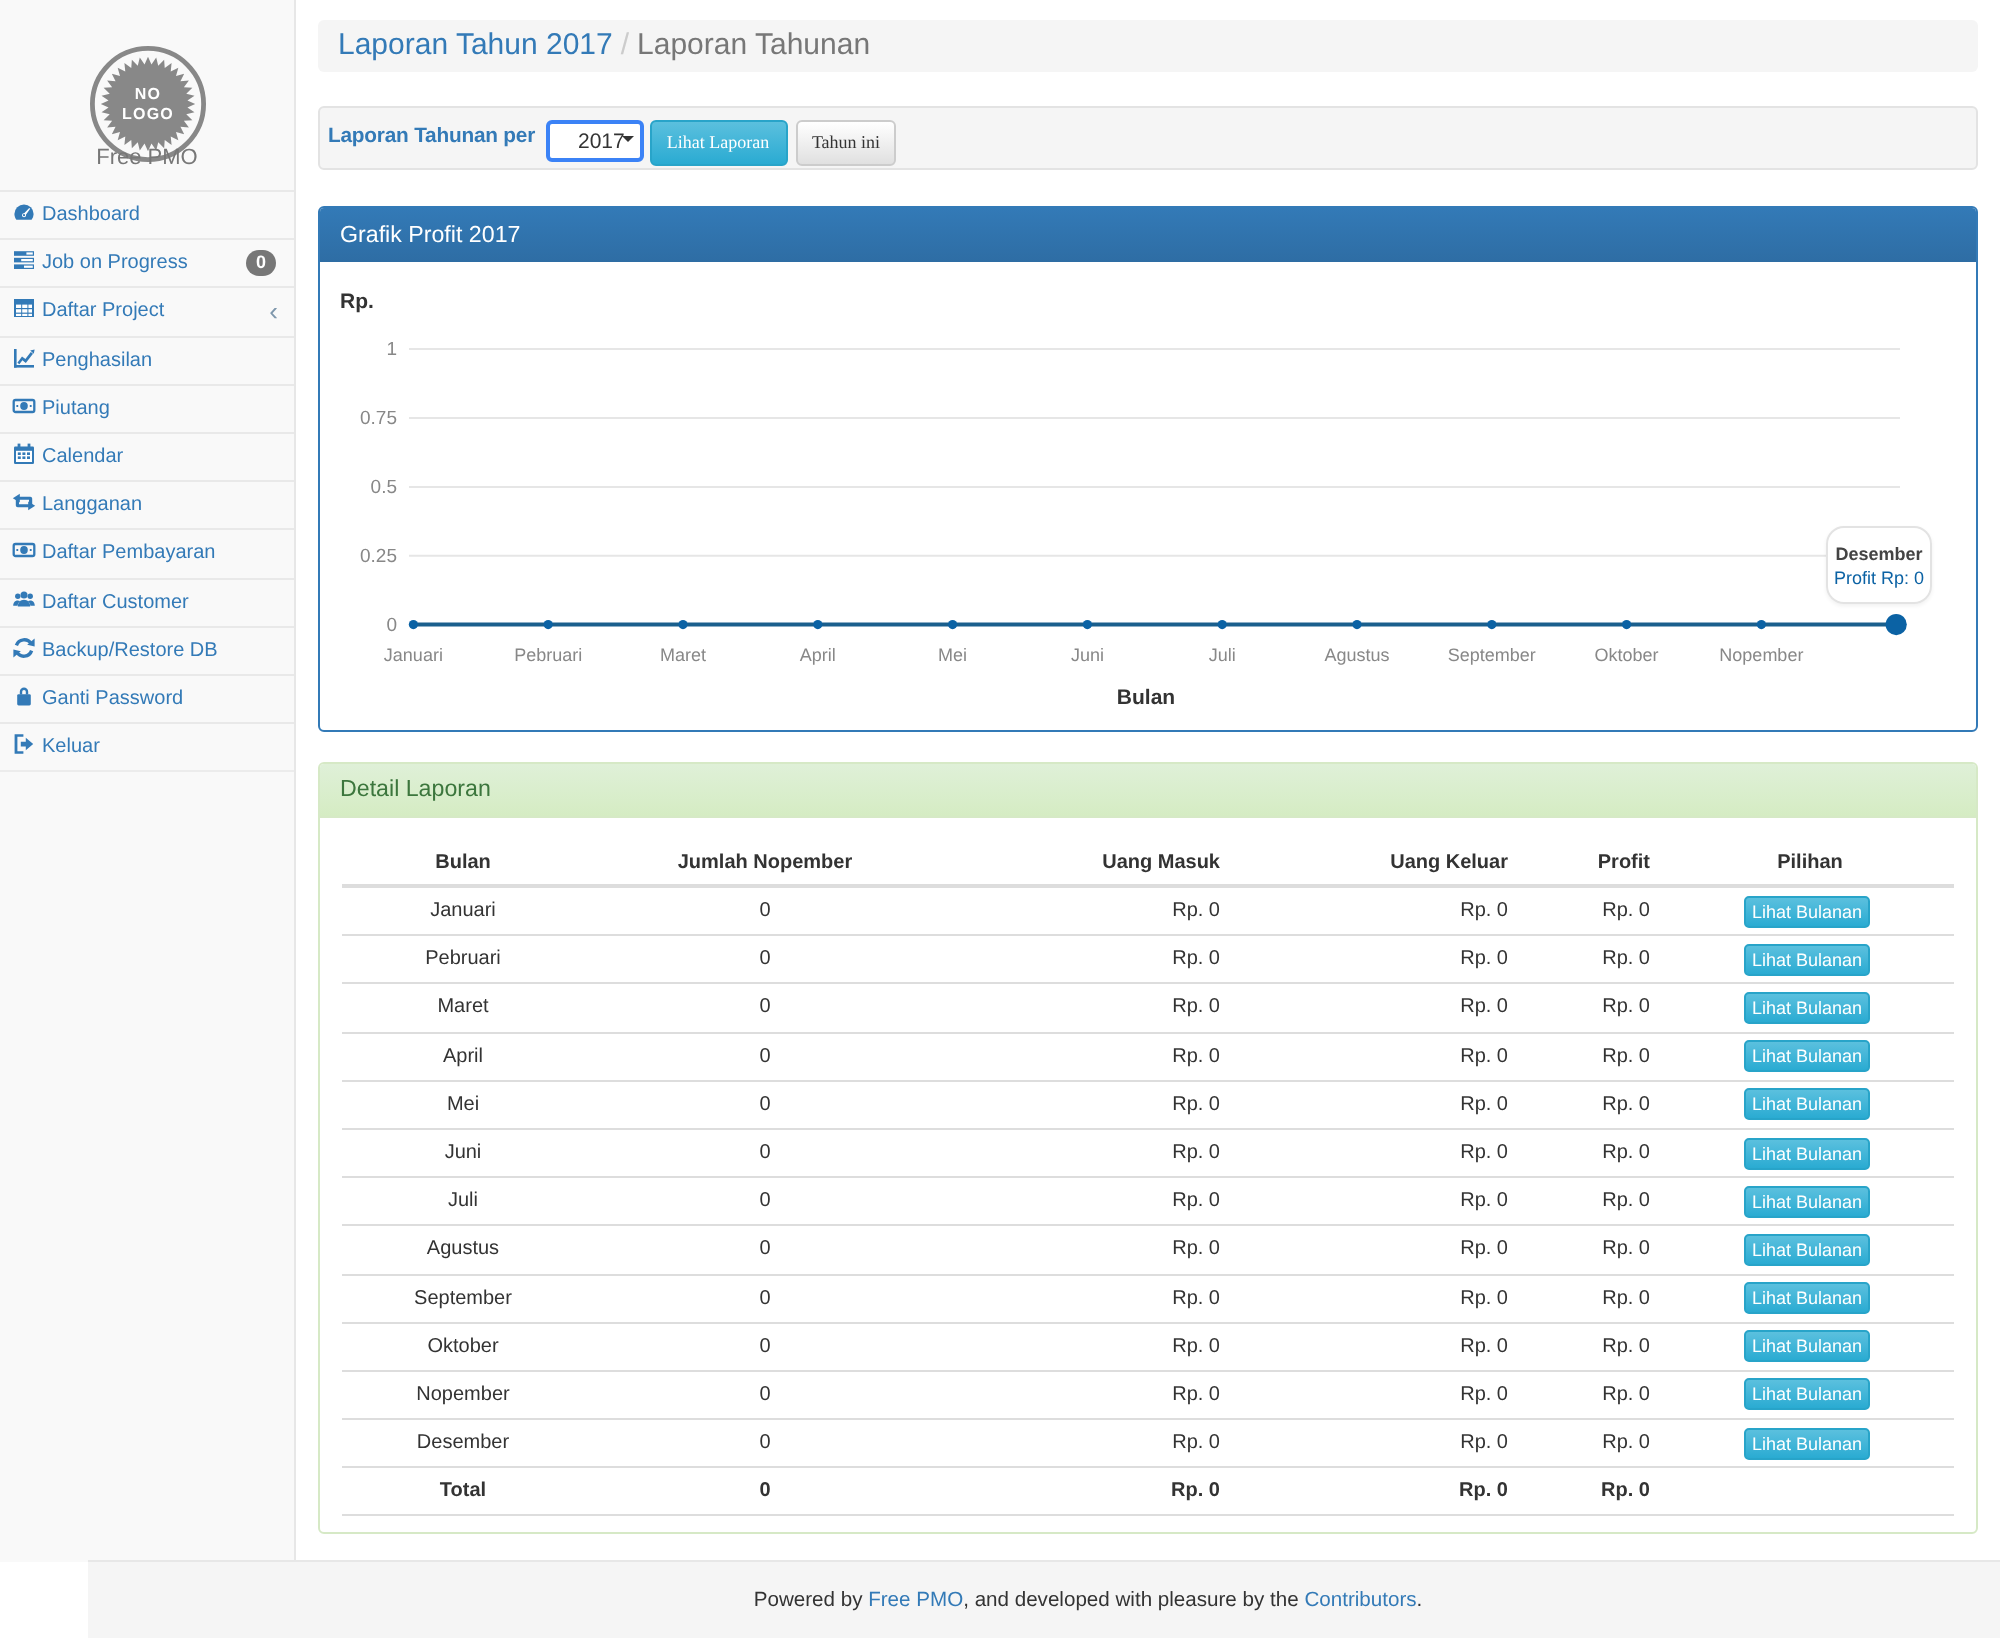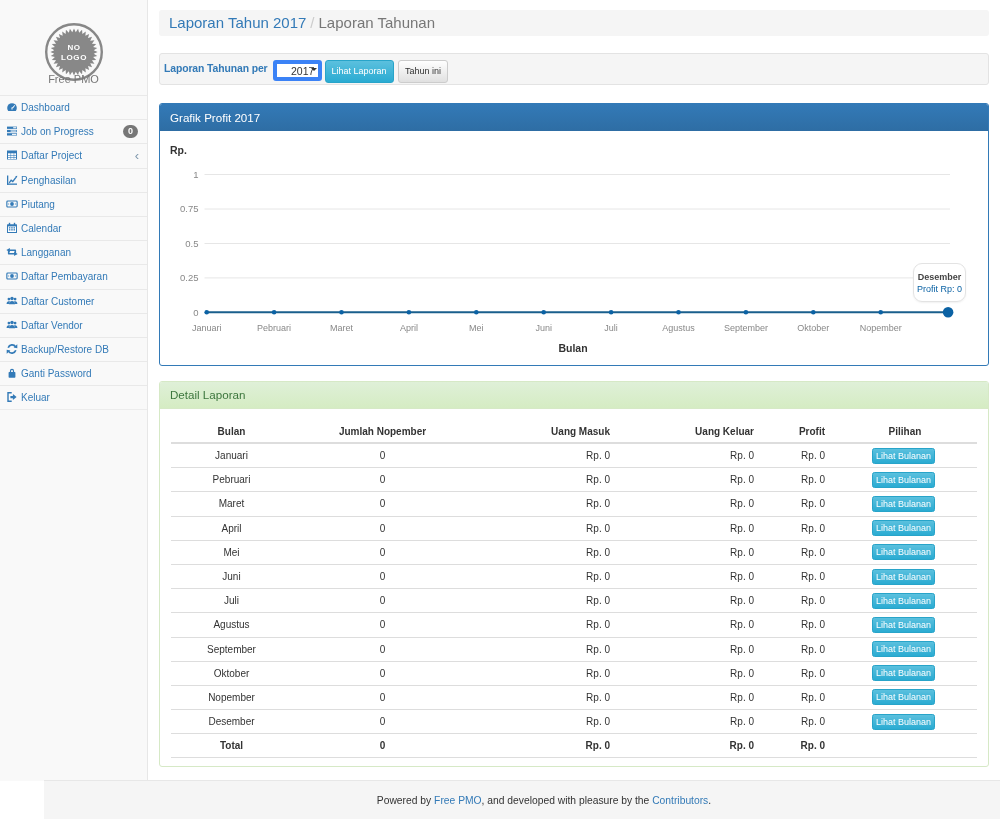--- a/index.html
+++ b/index.html
@@ -13,23 +13,23 @@
 #menu .mi:last-child{border-bottom:1px solid #ececec;}
 #menu .mi svg{vertical-align:-2px;margin-right:3px;}
 .badge0{position:absolute;right:9px;top:5px;background:#777;color:#fff;border-radius:8px;font-size:9px;font-weight:bold;width:15px;height:13px;line-height:13px;text-align:center;}
 .chev{position:absolute;right:8px;top:0;color:#7e97ac;font-size:13px;}
 
 #bc{position:absolute;left:159px;top:10px;width:830px;height:26px;background:#f5f5f5;border-radius:3px;font-size:15px;line-height:26px;padding-left:10px;box-sizing:border-box;color:#777;}
 #bc a{color:#337ab7;text-decoration:none;}
 #bc .sep{color:#ccc;padding:0 4px;}
 #well{position:absolute;left:159px;top:53px;width:830px;height:32px;background:#f5f5f5;border:1px solid #e3e3e3;border-radius:3px;box-sizing:border-box;}
 #well .lbl{position:absolute;left:4px;top:0;line-height:30px;font-weight:bold;color:#337ab7;font-size:10.4px;letter-spacing:-0.1px;}
-#well select{position:absolute;left:113px;top:6px;width:49px;height:21px;font-size:10.5px;border:4px solid #3b82f6;border-radius:3px;background:#fff;color:#333;padding-left:14px;appearance:none;-webkit-appearance:none;}
+#well select{position:absolute;left:113px;top:6px;width:49px;height:21px;font-size:10.5px;border:2px solid #3b82f6;border-radius:3px;background:#fff;color:#333;padding-left:14px;appearance:none;-webkit-appearance:none;}
 #well .caret{position:absolute;left:151px;top:14px;width:0;height:0;border-left:3px solid transparent;border-right:3px solid transparent;border-top:3.8px solid #333;pointer-events:none;}
-.btn{display:inline-block;box-sizing:border-box;border-radius:3px;font-size:9px;text-align:center;font-family:Liberation Sans, sans-serif;}
+.btn{display:inline-block;box-sizing:border-box;border-radius:3px;font-size:9px;text-align:center;font-family:Liberation Serif, serif;}
 #btnLihat{position:absolute;left:164.5px;top:6px;width:69px;height:23px;line-height:21px;background:linear-gradient(180deg,#5bc0de,#2aabd2);border:1px solid #28a4c9;color:#fff;}
 #btnTahun{position:absolute;left:238px;top:6px;width:50px;height:23px;line-height:21px;background:linear-gradient(180deg,#fff,#e0e0e0);border:1px solid #ccc;color:#333;}
 
 #p1{position:absolute;left:159px;top:103px;width:830px;height:263px;border:1px solid #337ab7;border-radius:3px;box-sizing:border-box;background:#fff;}
 #p1 .hd{height:27px;line-height:27px;background:linear-gradient(180deg,#337ab7,#2e6da4);color:#fff;font-size:11.6px;padding-left:10px;border-radius:2px 2px 0 0;}
 #chart{position:absolute;left:0;top:27px;width:828px;height:234px;}
 
 #p2{position:absolute;left:159px;top:381px;width:830px;height:386px;border:1px solid #d6e9c6;border-radius:3px;box-sizing:border-box;background:#fff;}
 #p2 .hd{height:26px;line-height:26px;background:linear-gradient(180deg,#dff0d8,#d5ecc3);color:#3c763d;font-size:11.6px;padding-left:10px;border-bottom:1px solid #d6e9c6;border-radius:2px 2px 0 0;}
 table.tb{border-collapse:collapse;margin:12px 11px 0 11px;width:806px;table-layout:fixed;font-size:10px;color:#333;}
@@ -140,30 +140,20 @@
 <div class="mi"><svg width="12" height="12" viewBox="0 0 12 12">
             <g fill="#337ab7">
               <circle cx="2.9" cy="4.1" r="1.35"></circle>
               <path d="M0.6 8.9c0-1.6.9-2.7 2.2-2.7.5 0 .9.15 1.3.45C3.3 7.3 2.9 8 2.8 8.9z"></path>
               <circle cx="9.1" cy="4.1" r="1.35"></circle>
               <path d="M11.4 8.9c0-1.6-.9-2.7-2.2-2.7-.5 0-.9.15-1.3.45.8.65 1.2 1.35 1.3 2.25z"></path>
               <circle cx="6" cy="3.5" r="1.75"></circle>
               <path d="M2.9 9.3c0-2 1.3-3.4 3.1-3.4s3.1 1.4 3.1 3.4z"></path>
             </g>
           </svg>Daftar Customer</div>
-<div class="mi"><svg width="12" height="12" viewBox="0 0 12 12">
-            <g fill="#337ab7">
-              <circle cx="2.9" cy="4.1" r="1.35"></circle>
-              <path d="M0.6 8.9c0-1.6.9-2.7 2.2-2.7.5 0 .9.15 1.3.45C3.3 7.3 2.9 8 2.8 8.9z"></path>
-              <circle cx="9.1" cy="4.1" r="1.35"></circle>
-              <path d="M11.4 8.9c0-1.6-.9-2.7-2.2-2.7-.5 0-.9.15-1.3.45.8.65 1.2 1.35 1.3 2.25z"></path>
-              <circle cx="6" cy="3.5" r="1.75"></circle>
-              <path d="M2.9 9.3c0-2 1.3-3.4 3.1-3.4s3.1 1.4 3.1 3.4z"></path>
-            </g>
-          </svg>Daftar Vendor</div>
 <div class="mi"><svg width="12" height="12" viewBox="0 0 12 12">
             <g stroke="#337ab7" stroke-width="1.7" fill="none">
               <path d="M2.2 4.7A4.1 4.1 0 0 1 9.6 3.9"></path>
               <path d="M9.8 7.3A4.1 4.1 0 0 1 2.4 8.1"></path>
             </g>
             <g fill="#337ab7">
               <polygon points="11.3,1.3 11.3,5.3 7.6,4.4"></polygon>
               <polygon points="0.7,10.7 0.7,6.7 4.4,7.6"></polygon>
             </g>
           </svg>Backup/Restore DB</div>

